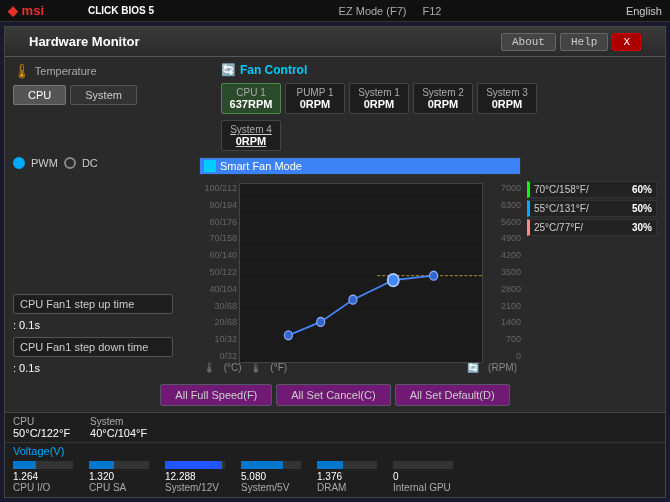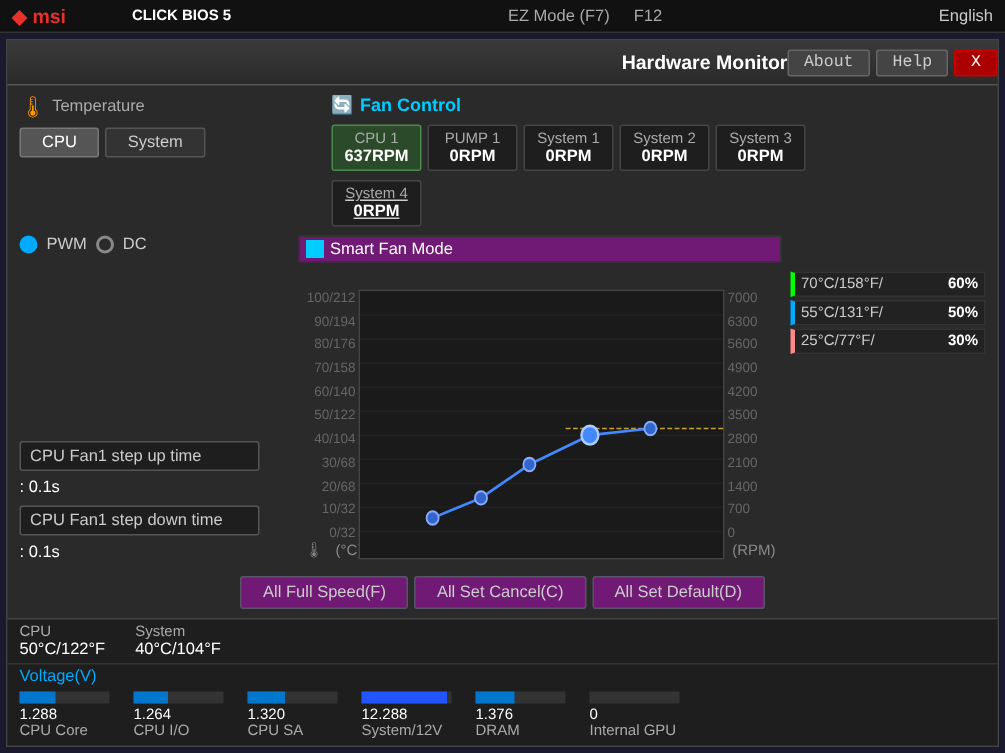--- a/index.html
+++ b/index.html
@@ -56,22 +56,22 @@
       border: 1px solid #444;
       height: 472px;
       display: flex;
       flex-direction: column;
     }
     .window-title-bar {
       background: linear-gradient(to bottom, #3a3a3a, #2a2a2a);
       height: 30px;
       display: flex;
       align-items: center;
-      justify-content: flex-end;
-      padding: 0 0;
+      justify-content: space-between;
+      padding: 0 24px;
       border-bottom: 1px solid #555;
     }
     .window-title {
       color: #fff;
       font-size: 13px;
       font-weight: bold;
     }
     .window-title-buttons {
       display: flex;
       gap: 4px;
@@ -243,23 +243,23 @@
       gap: 2px;
     }
 
     .smart-fan-header {
       display: flex;
       align-items: center;
       gap: 4px;
       color: #fff;
       font-size: 11px;
       padding: 2px 4px;
-      background: #701a75;
+      background: #3b82f6;
       border: 1px solid #333;
-      margin-bottom: 18px;
+      margin-bottom: 8px;
     }
     .smart-fan-check {
       width: 12px; height: 12px;
       border: 1px solid #0cf;
       background: #0cf;
       display: inline-block;
     }
 
     .chart-svg {
       width: 100%;
@@ -510,21 +510,21 @@
               <polyline points="60,170 100,155 140,130 190,108 240,103" stroke="#4488ff" stroke-width="2" fill="none"></polyline>
 
               <circle cx="60" cy="170" r="5" fill="#3366cc" stroke="#88aaff" stroke-width="1.5"></circle>
               <circle cx="100" cy="155" r="5" fill="#3366cc" stroke="#88aaff" stroke-width="1.5"></circle>
               <circle cx="140" cy="130" r="5" fill="#3366cc" stroke="#88aaff" stroke-width="1.5"></circle>
               <circle cx="190" cy="108" r="7" fill="#4488ff" stroke="#aaccff" stroke-width="2"></circle>
               <circle cx="240" cy="103" r="5" fill="#3366cc" stroke="#88aaff" stroke-width="1.5"></circle>
             </svg>
           </div>
 
-          <div style="width:38px; display:flex; flex-direction:column; justify-content:space-between; text-align:left; font-size:9px; color:#666; padding-left:2px;">
+          <div style="width:38px; display:flex; flex-direction:column; justify-content:space-between; text-align:right; font-size:9px; color:#666; padding-left:2px;">
             <span>7000</span>
             <span>6300</span>
             <span>5600</span>
             <span>4900</span>
             <span>4200</span>
             <span>3500</span>
             <span>2800</span>
             <span>2100</span>
             <span>1400</span>
             <span>700</span>
@@ -575,27 +575,20 @@
     <div class="status-item">
       <span class="status-name">System</span>
       <span class="status-val">40°C/104°F</span>
     </div>
   </div>
 
   <div class="voltage-section">
     <div class="voltage-label">Voltage(V)</div>
     <div class="voltage-row">
 
-      <div class="voltage-item">
-        <div class="voltage-bar-container">
-          <div class="voltage-bar" style="width:40%;"></div>
-        </div>
-        <span class="voltage-val">1.288</span>
-        <span class="voltage-name">CPU Core</span>
-      </div>
 
       <div class="voltage-item">
         <div class="voltage-bar-container">
           <div class="voltage-bar" style="width:38%;"></div>
         </div>
         <span class="voltage-val">1.264</span>
         <span class="voltage-name">CPU I/O</span>
       </div>
 
       <div class="voltage-item">
@@ -607,20 +600,27 @@
       </div>
 
       <div class="voltage-item">
         <div class="voltage-bar-container">
           <div class="voltage-bar highlight" style="width:95%;"></div>
         </div>
         <span class="voltage-val">12.288</span>
         <span class="voltage-name">System/12V</span>
       </div>
 
+      <div class="voltage-item">
+        <div class="voltage-bar-container">
+          <div class="voltage-bar" style="width:70%;"></div>
+        </div>
+        <span class="voltage-val">5.080</span>
+        <span class="voltage-name">System/5V</span>
+      </div>
 
       <div class="voltage-item">
         <div class="voltage-bar-container">
           <div class="voltage-bar" style="width:44%;"></div>
         </div>
         <span class="voltage-val">1.376</span>
         <span class="voltage-name">DRAM</span>
       </div>
 
       <div class="voltage-item">

